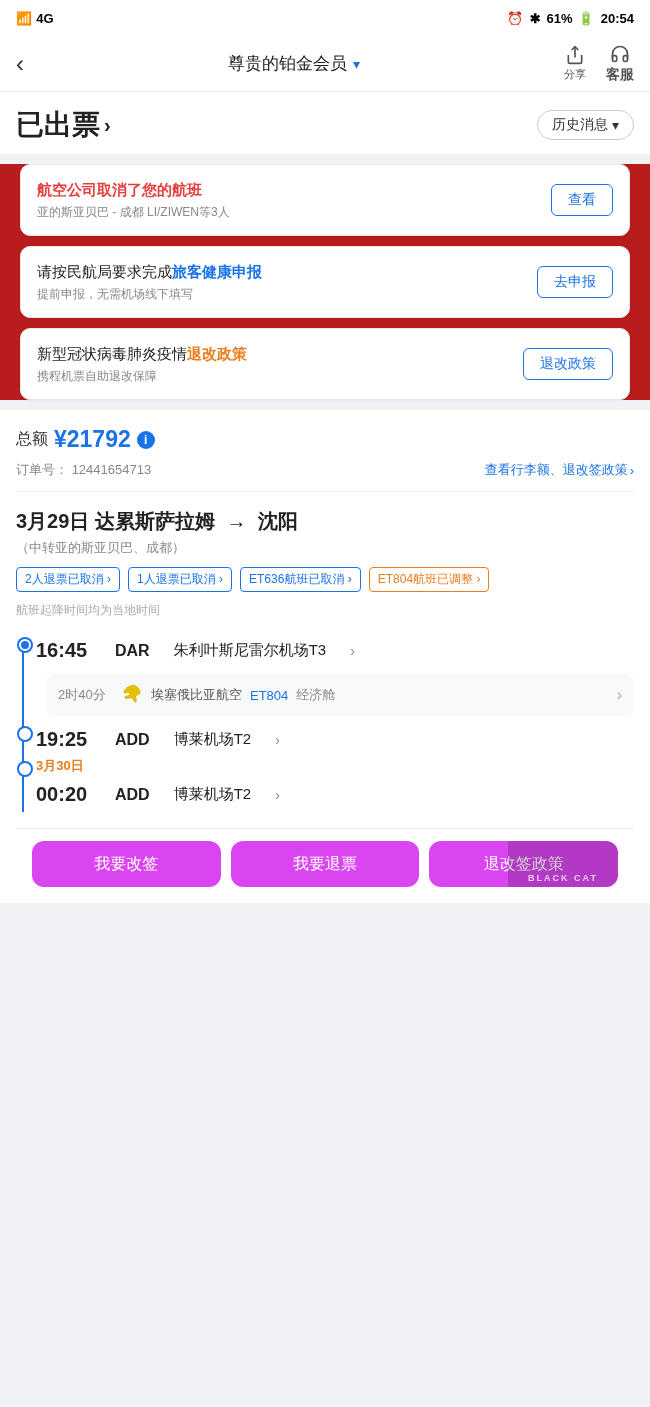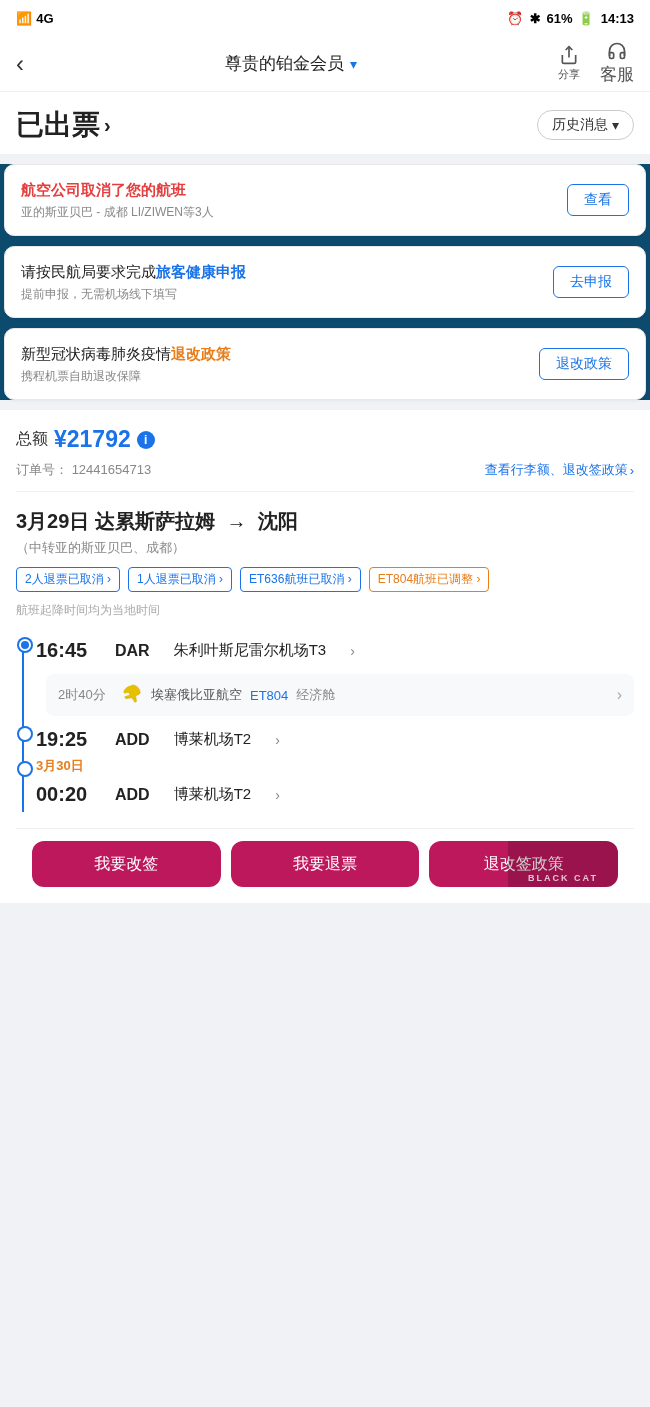--- a/index.html
+++ b/index.html
@@ -83,23 +83,23 @@
       font-size: 14px;
       color: #333;
       display: flex;
       align-items: center;
       gap: 4px;
       background: #fff;
     }
 
     
     .notif-section {
-      background: #0c4a6e;
+      background: #b91c1c;
       margin-bottom: 8px;
-      padding: 0 4px;
+      padding: 0 20px;
     }
     .notif-card {
       border: 1px solid #e8e8e8;
       border-radius: 10px;
       padding: 14px 16px;
       margin: 10px 0;
       display: flex;
       align-items: center;
       justify-content: space-between;
       background: #fff;
@@ -329,41 +329,41 @@
       border-top: 1px solid #eee;
     }
     .bottom-btn {
       flex: 1;
       height: 46px;
       border: none;
       border-radius: 12px;
       font-size: 16px;
       font-weight: 500;
       color: #fff;
-      background: #be185d;
+      background: #d946ef;
       display: flex;
       align-items: center;
       justify-content: center;
       cursor: pointer;
     }
   </style>
 </head>
 <body>
 
 <div class="status-bar">
   <div class="status-left">
     <span>📶</span>
     <span>4G</span>
   </div>
   <div class="status-right">
     <span>⏰</span>
     <span>✱</span>
     <span>61%</span>
     <span>🔋</span>
-    <span>14:13</span>
+    <span>20:54</span>
   </div>
 </div>
 
 <div class="header">
   <span style="font-size:24px;color:#333;cursor:pointer;">‹</span>
   <div class="header-center">
     <span>尊贵的铂金会员</span>
     <span style="color:#1a73e8;font-size:14px;">▾</span>
   </div>
   <div class="header-right">
@@ -374,21 +374,21 @@
         <line x1="12" y1="2" x2="12" y2="15"></line>
       </svg>
       <span style="font-size:11px;color:#555;">分享</span>
     </div>
     <div class="header-icon-item">
       <svg width="20" height="20" viewBox="0 0 24 24" fill="none" stroke="#555" stroke-width="2">
         <path d="M3 18v-6a9 9 0 0 1 18 0v6"></path>
         <path d="M21 19a2 2 0 0 1-2 2h-1a2 2 0 0 1-2-2v-3a2 2 0 0 1 2-2h3z"></path>
         <path d="M3 19a2 2 0 0 0 2 2h1a2 2 0 0 0 2-2v-3a2 2 0 0 0-2-2H3z"></path>
       </svg>
-      <span style="font-size:17px;color:#555;">客服</span>
+      <span style="font-size:14px;color:#555;font-weight:bold;">客服</span>
     </div>
   </div>
 </div>
 
 <div class="title-row" style="background:#fff;padding:14px 16px 10px;">
   <div class="page-title">
     <span>已出票</span>
     <span class="page-title-arrow">›</span>
   </div>
   <button class="history-btn">

